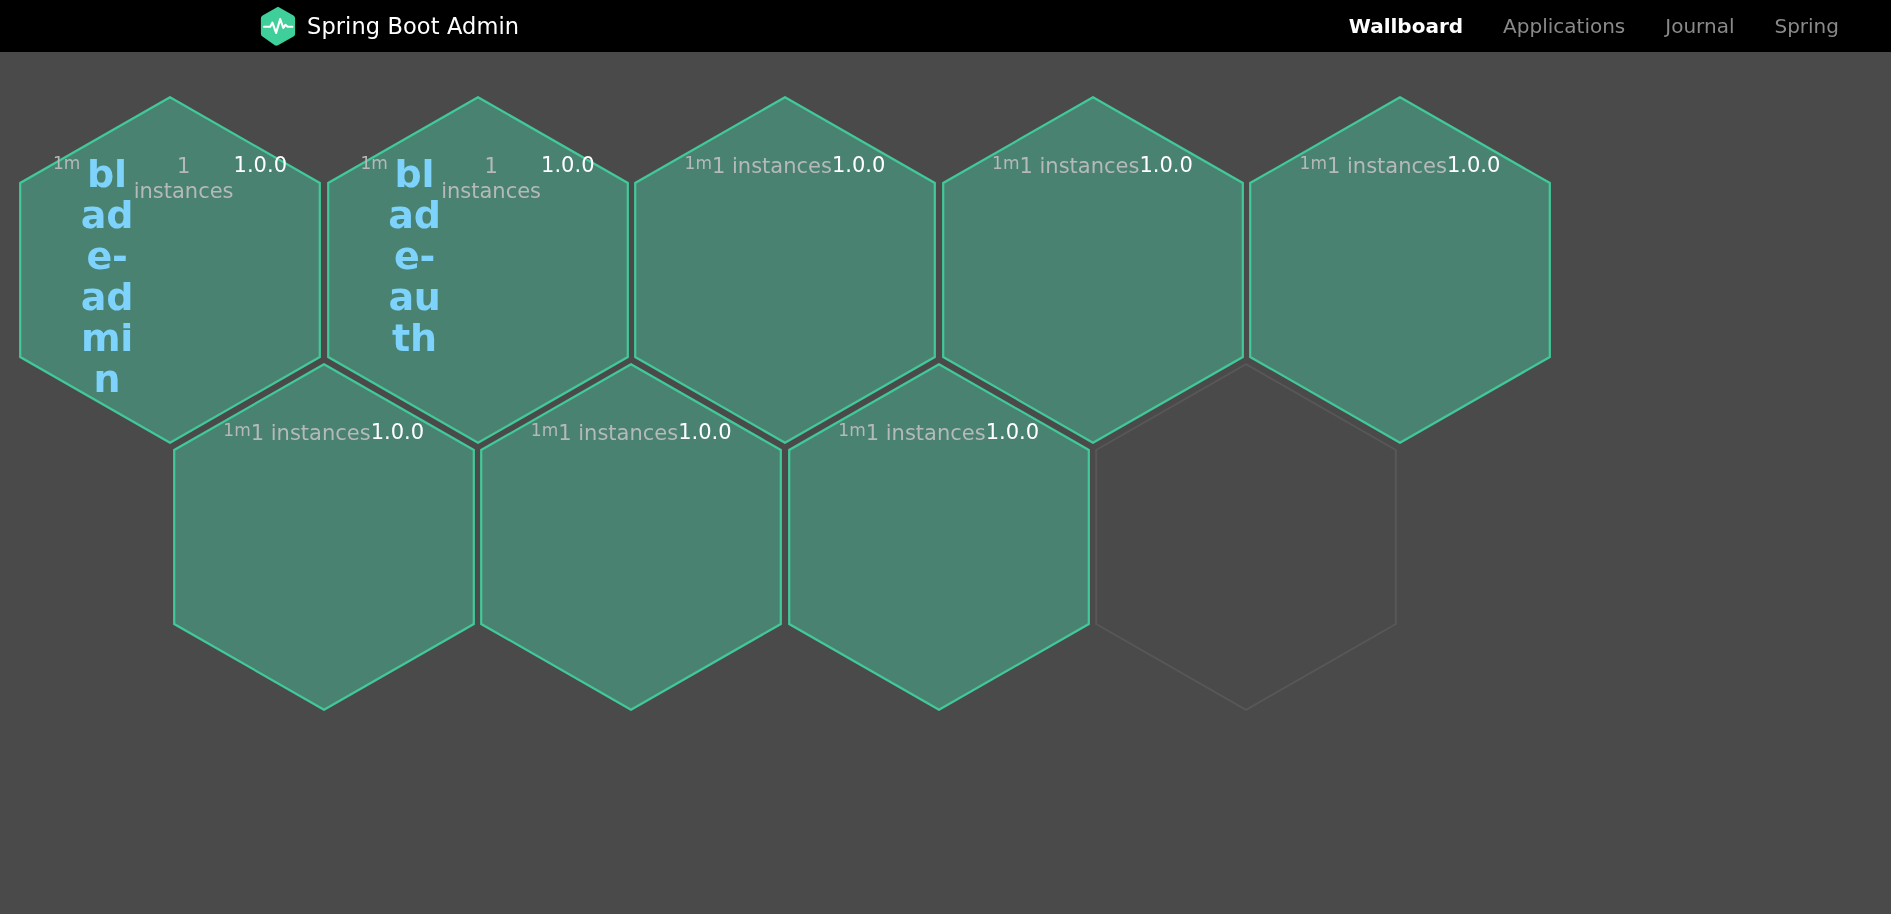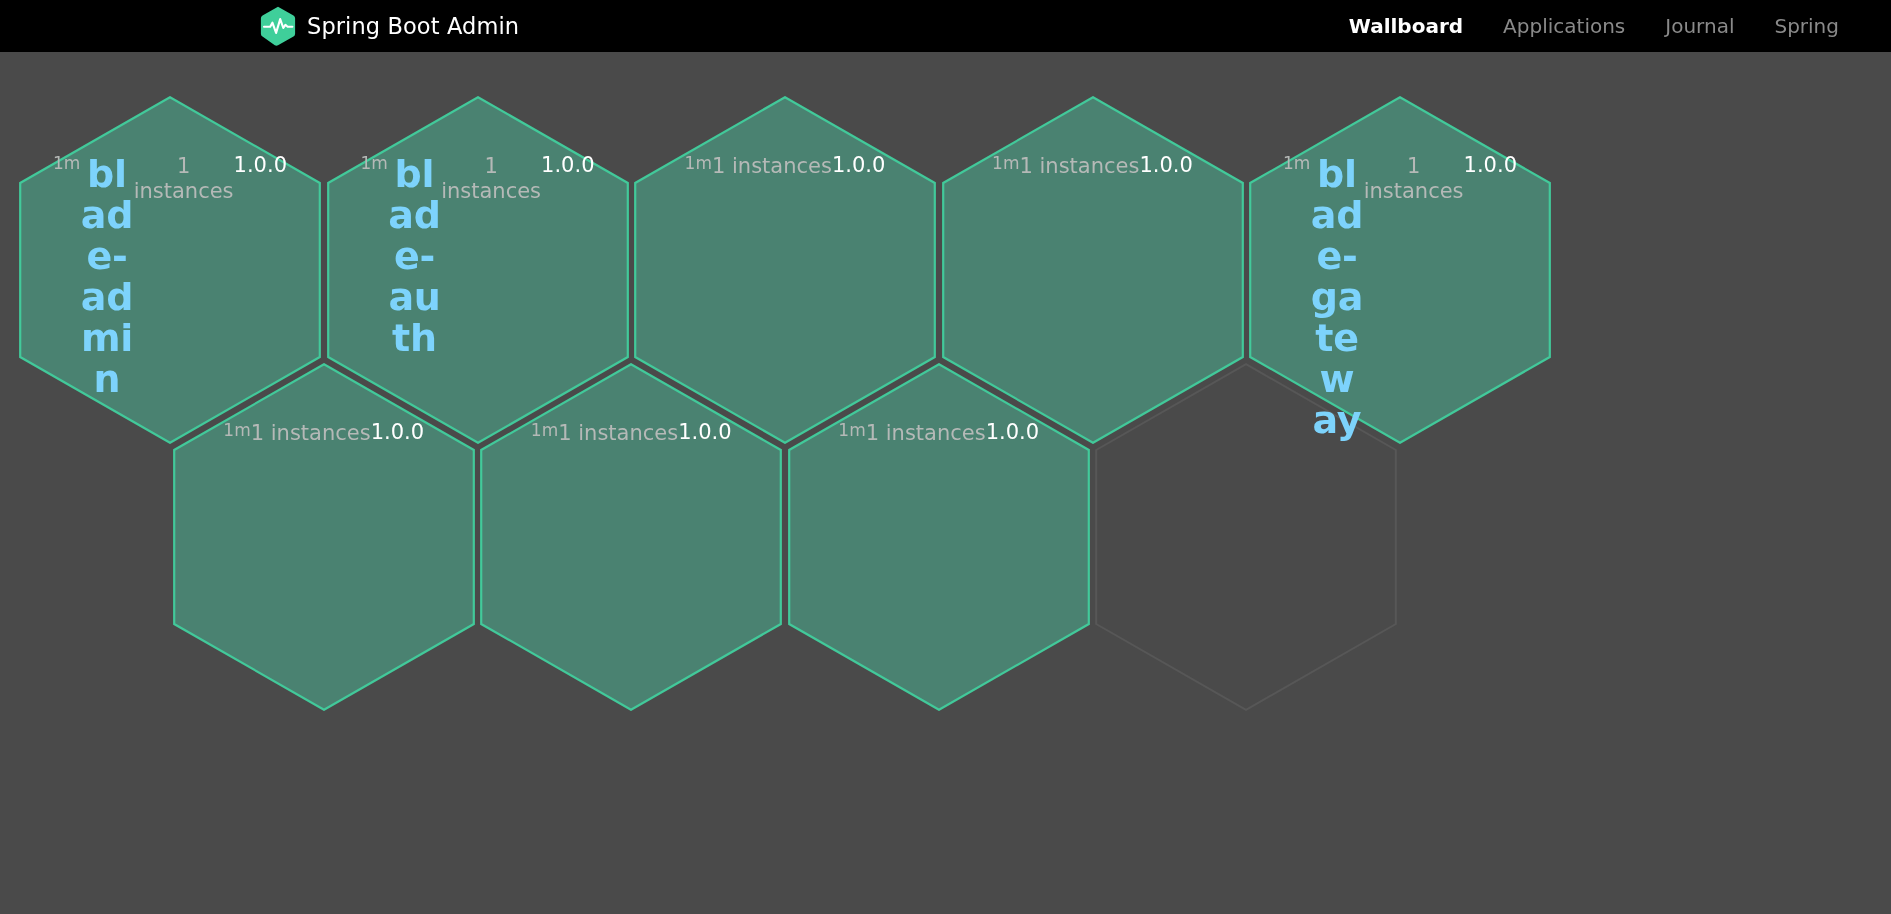--- a/index.html
+++ b/index.html
@@ -166,21 +166,20 @@
           <div class="hex-instances">1 instances</div>
           <div class="hex-version">1.0.0</div>
         </div>
       </div>
       <div class="hex" style="left: 1249px; top: 44px;">
         <svg viewBox="0 0 302 348" preserveAspectRatio="none">
           <polygon points="151.00,1.20 300.80,87.00 300.80,261.00 151.00,346.80 1.20,261.00 1.20,87.00" class="hex-body"></polygon>
         </svg>
         <div class="hex-content">
           <div class="hex-uptime">1m</div>
-          <div class="hex-name">blade-gateway</div>
           <div class="hex-instances">1 instances</div>
           <div class="hex-version">1.0.0</div>
         </div>
       </div>
       <div class="hex" style="left: 172.75px; top: 311px;">
         <svg viewBox="0 0 302 348" preserveAspectRatio="none">
           <polygon points="151.00,1.20 300.80,87.00 300.80,261.00 151.00,346.80 1.20,261.00 1.20,87.00" class="hex-body"></polygon>
         </svg>
         <div class="hex-content">
           <div class="hex-uptime">1m</div>

